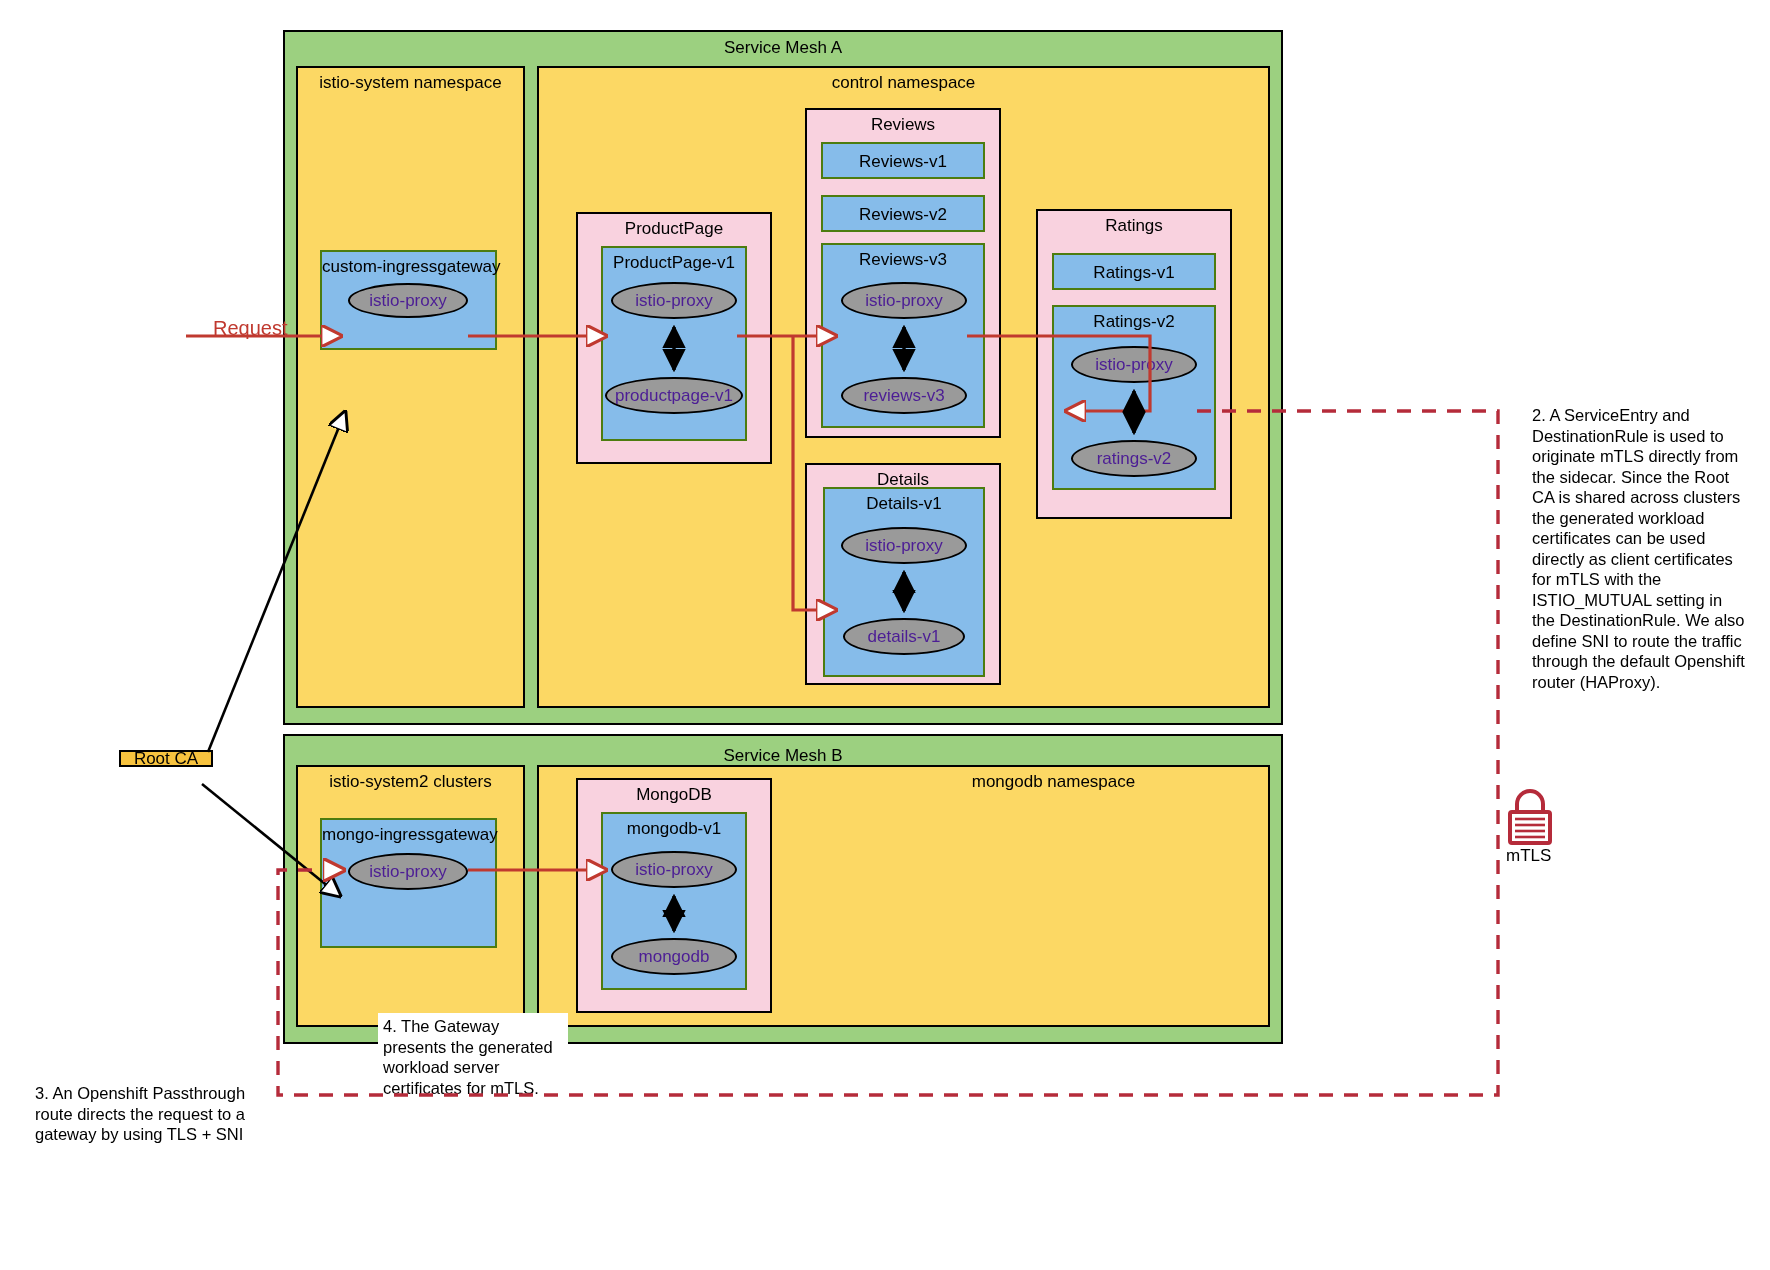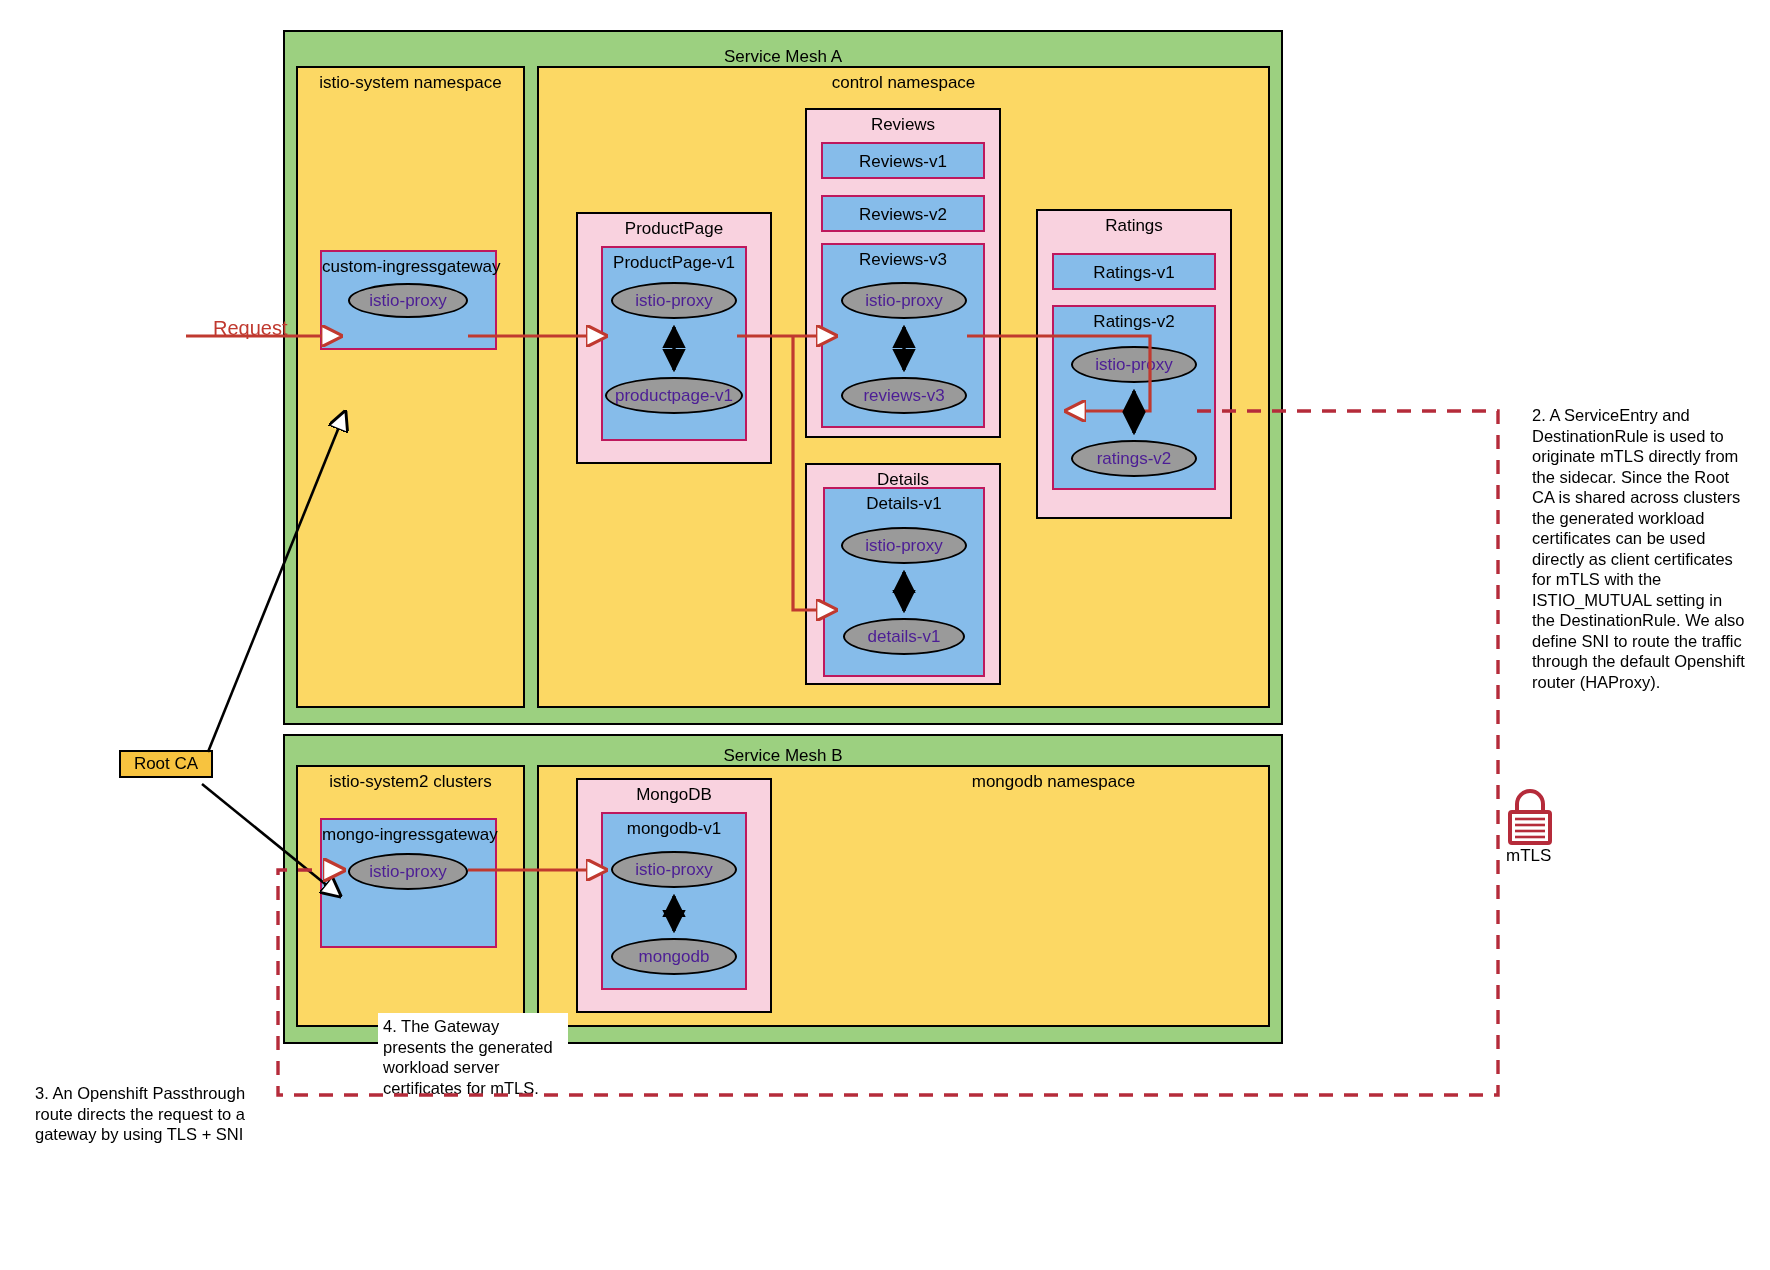--- a/index.html
+++ b/index.html
@@ -29,21 +29,21 @@
   .ns {
     background: #FCD864;
     border: 2px solid #000000;
   }
   .svcgroup {
     background: #F9D2DF;
     border: 2px solid #000000;
   }
   .workload {
     background: #86BCEA;
-    border: 2px solid #be185d;
+    border: 2px solid #4d7c0f;
   }
   .boxlabel {
     position: absolute;
     left: 0;
     right: 0;
     text-align: center;
     font-size: 17px;
     line-height: 20px;
     white-space: nowrap;
   }
@@ -100,21 +100,21 @@
     height: 1270px;
     pointer-events: none;
   }
 </style>
 </head>
 <body>
 
 <div id="canvas">
 
   <div class="abs mesh" style="left:283px; top:30px; width:1000px; height:695px;">
-    <div class="boxlabel" style="top:6px;margin-top:9px;">Service Mesh A</div>
+    <div class="boxlabel" style="top:6px;">Service Mesh A</div>
   </div>
 
   <div class="abs ns" style="left:296px; top:66px; width:229px; height:642px;">
     <div class="boxlabel" style="top:5px;">istio-system namespace</div>
   </div>
 
   <div class="abs workload" style="left:320px; top:250px; width:177px; height:100px;">
     <div class="boxlabel" style="top:5px;">custom-ingressgateway</div>
   </div>
   <div class="abs pod" style="left:348px; top:283px; width:120px; height:35px;">
@@ -209,21 +209,21 @@
   <div class="abs workload" style="left:601px; top:812px; width:146px; height:178px;">
     <div class="boxlabel" style="top:5px;">mongodb-v1</div>
   </div>
   <div class="abs pod" style="left:611px; top:851px; width:126px; height:37px;">
     <span>istio-proxy</span>
   </div>
   <div class="abs pod" style="left:611px; top:938px; width:126px; height:37px;">
     <span>mongodb</span>
   </div>
 
-  <div class="abs rootca" style="left:119px; top:750px; width:94px; height:28px;">
+  <div class="abs rootca" style="left:119px; top:750px; width:94px; height:17px;">
     <span>Root CA</span>
   </div>
 
 
   <div class="abs note" style="left:1532px; top:405px; width:215px;">2. A ServiceEntry and DestinationRule is used to originate mTLS directly from the sidecar. Since the Root CA is shared across clusters the generated workload certificates can be used directly as client certificates for mTLS with the ISTIO_MUTUAL setting in the DestinationRule. We also define SNI to route the traffic through the default Openshift router (HAProxy).</div>
 
   <div class="abs note" style="left:35px; top:1083px; width:215px;">3. An Openshift Passthrough route directs the request to a gateway by using TLS + SNI</div>
 
   <div class="abs note-white" style="left:378px; top:1013px; width:190px;">4. The Gateway presents the generated workload server certificates for mTLS.</div>
 

